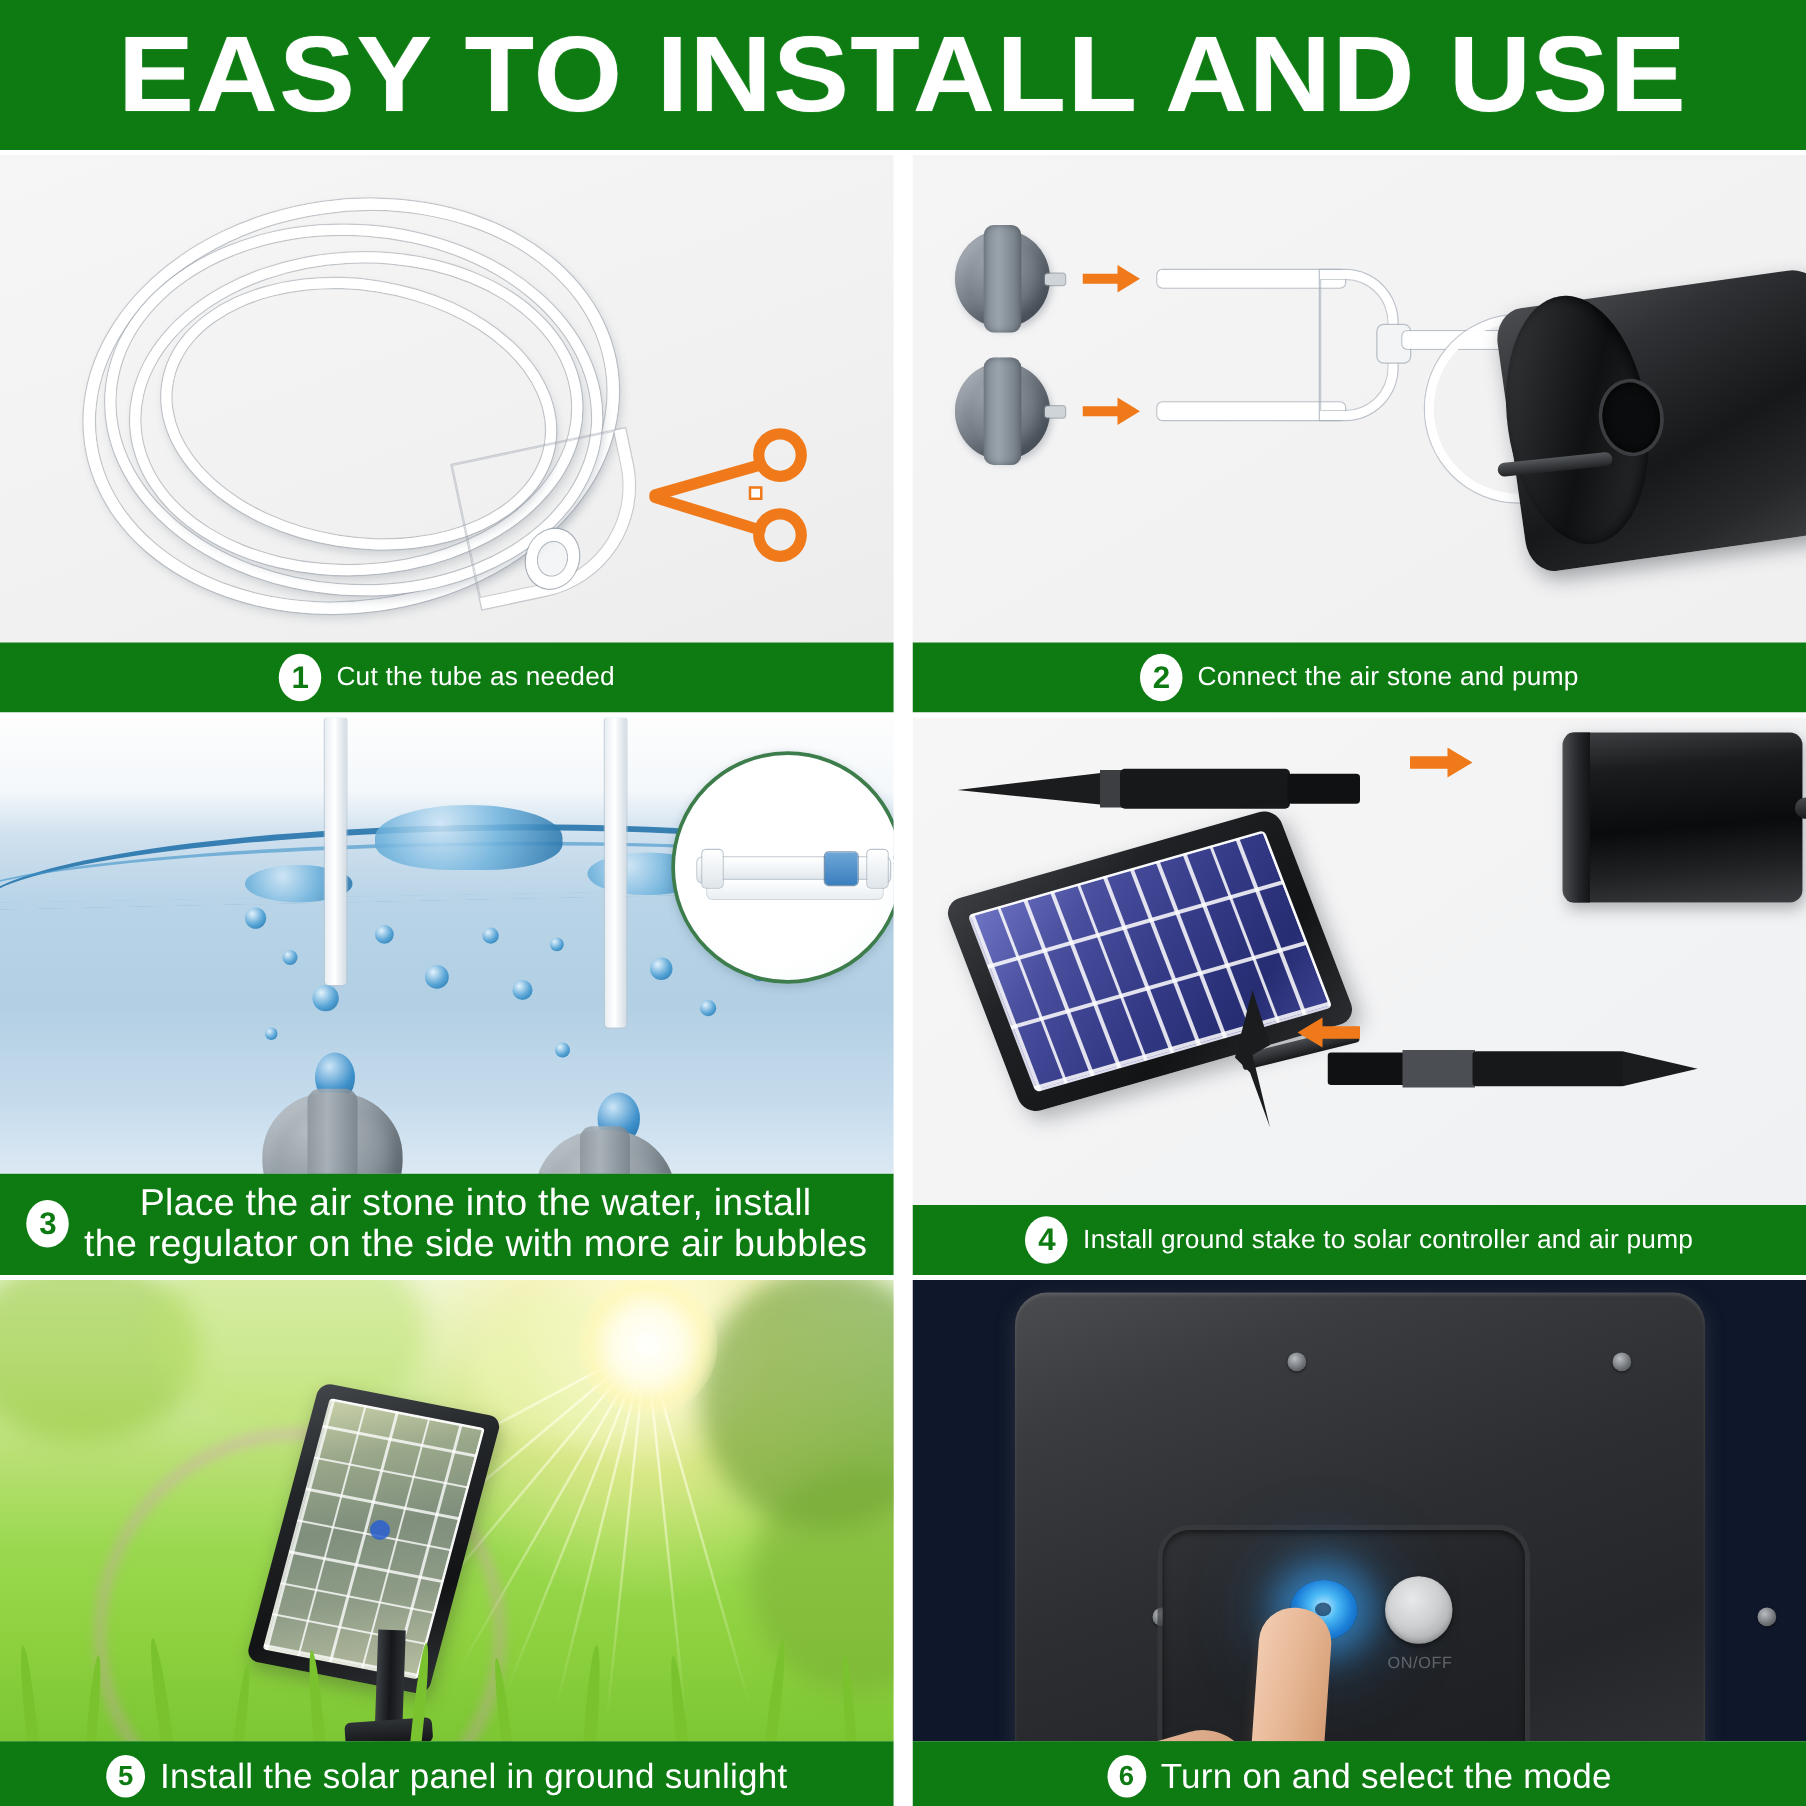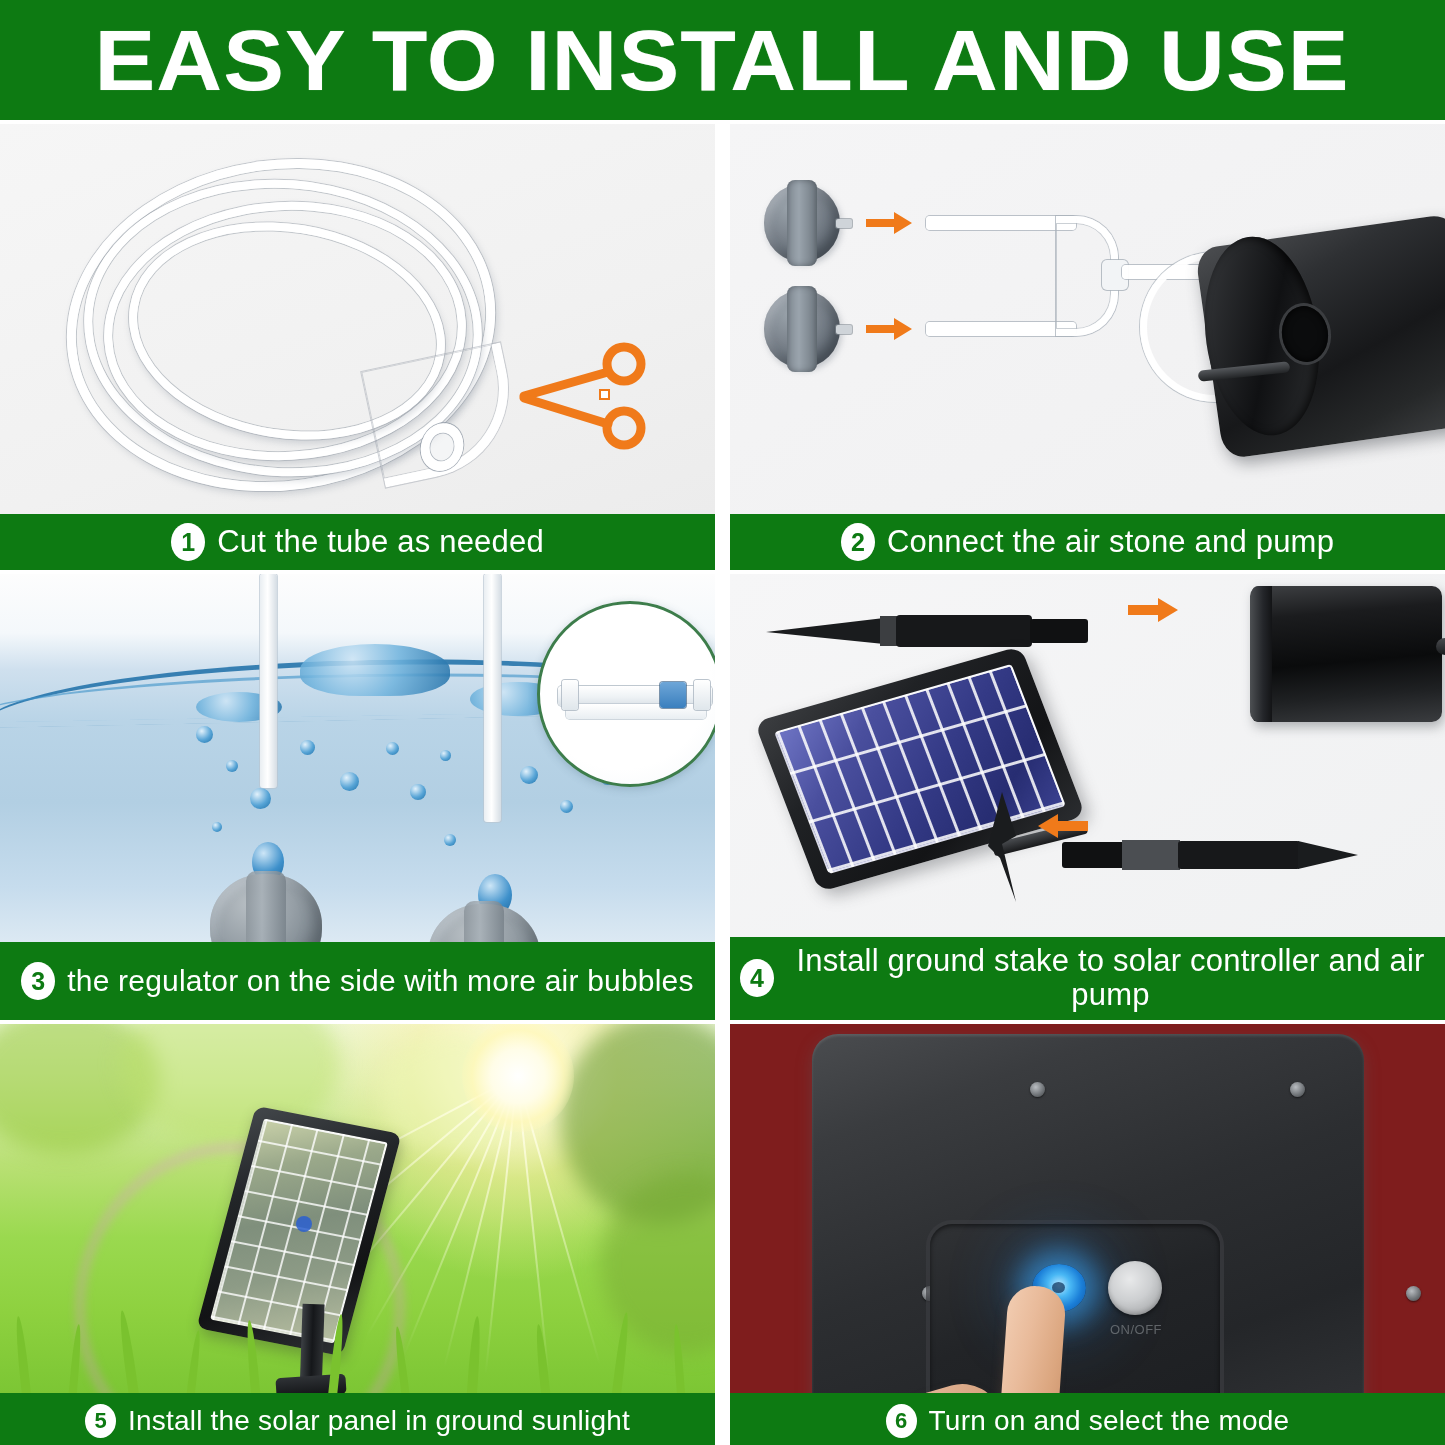--- a/index.html
+++ b/index.html
@@ -56,21 +56,21 @@
     flex: 0 0 auto;
     width: 34px; height: 38px;
     border-radius: 50%;
     background: #ffffff;
     color: #0d7a12;
     font-size: 25px; font-weight: bold;
     display: flex; align-items: center; justify-content: center;
     line-height: 1;
   }
   .caption-text {
-    font-size: 31px; font-weight: 500; line-height: 1.12;
+    font-size: 21px; font-weight: 500; line-height: 1.12;
     text-align: center; letter-spacing: .2px;
   }
   .caption.two-line .caption-text { font-size: 30px; }
   .caption.small .caption-text { font-size: 28px; }
   .caption.small .badge { width: 31px; height: 34px; font-size: 22px; }
 
   
   .p1 { background: linear-gradient(160deg,#f6f6f6 0%,#f1f1f1 60%,#ececec 100%); }
   .coil {
     position: absolute; border: 9px solid rgba(255,255,255,.96);
@@ -350,21 +350,21 @@
     transform: rotate(2deg);
   }
   .panel5-foot {
     position: absolute; left: 276px; top: 352px; width: 70px; height: 20px;
     border-radius: 5px;
     background: linear-gradient(180deg,#2f3236,#121416);
     transform: rotate(-4deg);
   }
 
   
-  .p6 { background: #7f1d1d; }
+  .p6 { background: #0f172a; }
   .dev-back {
     position: absolute; left: 82px; top: 10px; width: 552px; height: 420px;
     border-radius: 26px;
     background: linear-gradient(160deg,#4a4c4f 0%,#3a3c3f 18%,#2c2e31 46%,#242629 72%,#333538 100%);
     box-shadow: 0 5px 16px rgba(90,95,100,.35), inset 0 2px 3px rgba(255,255,255,.12);
   }
   .dev-inner {
     position: absolute; left: 200px; top: 200px; width: 290px; height: 240px;
     border-radius: 22px 22px 0 0;
     background: linear-gradient(160deg,#303235 0%,#222427 40%,#1b1d20 100%);
@@ -513,20 +513,21 @@
           <div class="inset-tube"></div>
           <div class="inset-tube2"></div>
           <div class="inset-collar" style="left:22px;"></div>
           <div class="inset-collar" style="left:154px;"></div>
           <div class="inset-reg"></div>
         </div>
       </div>
       <div class="caption two-line">
         <div class="badge">3</div>
         <div>
+          <div class="caption-text">Place the air stone into the water, install</div>
           <div class="caption-text">the regulator on the side with more air bubbles</div>
         </div>
       </div>
     </div>
 
     <div class="panel">
       <div class="stage p4">
 
         <svg style="position:absolute;left:36px;top:32px;width:340px;height:48px;" viewBox="0 0 340 48">
           <path d="M0 26 L118 12 L118 38 Z" fill="#1a1c1e"></path>

